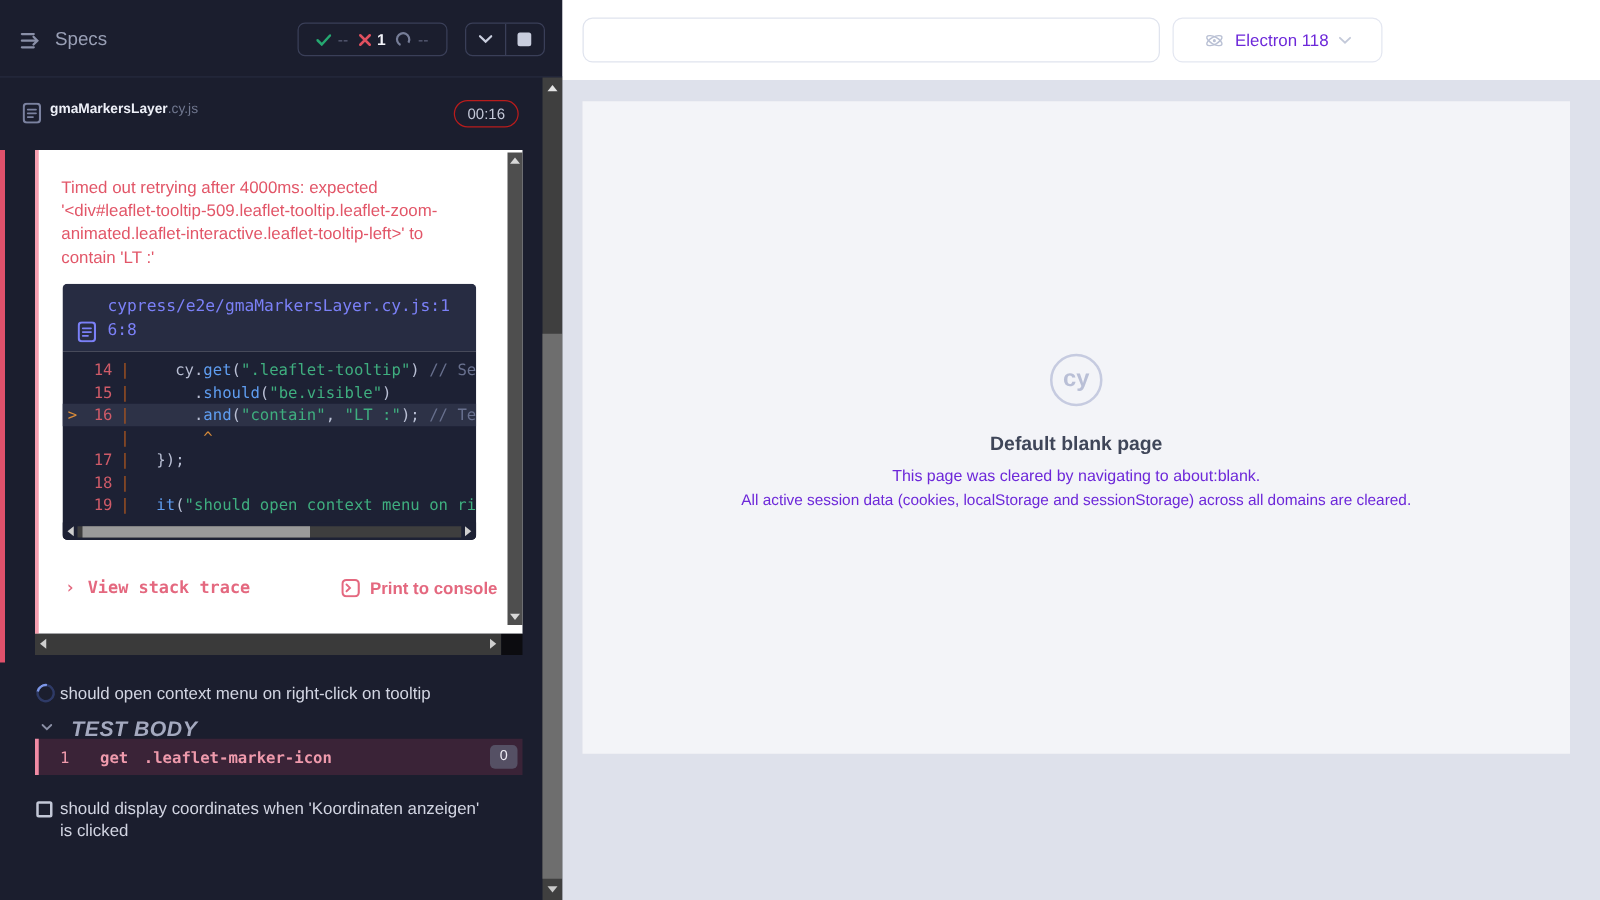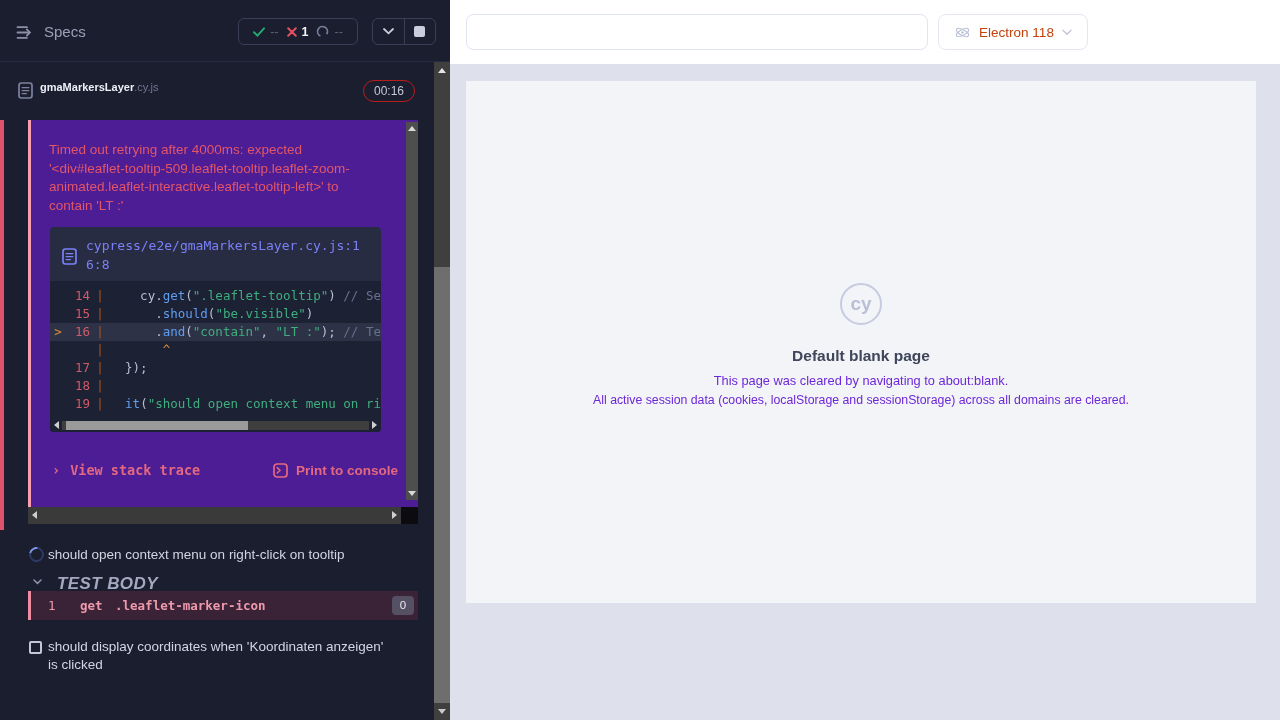--- a/index.html
+++ b/index.html
@@ -27,26 +27,26 @@
   .spec-row{position:absolute;left:0;top:62px;width:434px;height:57px;}
   .spec-icon{position:absolute;left:18px;top:20px;}
   .spec-name{position:absolute;left:40px;top:19px;font-size:11px;font-weight:700;color:#eef0f8;}
   .spec-name .ext{font-weight:400;color:#70778f;}
   .duration-badge{position:absolute;right:19px;top:18px;padding:3px 10px;border:1px solid #b91c1c;border-radius:13px;
                   color:#c4c8d8;font-size:12px;}
 
   
   .attempt{position:absolute;left:0;top:120px;width:434px;height:404px;}
   .ribbon{position:absolute;left:0;top:0;width:4px;height:410px;background:#e0516b;}
-  .error-panel{position:absolute;left:28px;top:0;width:390px;height:387px;background:#4c1d95;
+  .error-panel{position:absolute;left:28px;top:0;width:390px;height:387px;background:#ffffff;
                border-left:3px solid #f79fb0;box-sizing:border-box;}
   .error-msg{margin:21px 16px 0 18px;width:330px;color:#e25668;font-size:13.5px;line-height:18.5px;word-break:break-word;}
 
   .code-frame{margin:12px 0 0 19px;width:331px;border-radius:4px;overflow:hidden;}
-  .cf-header{background:#272c42;padding:9px 12px 7px 12px;display:flex;gap:9px;align-items:center;}
+  .cf-header{background:#272c42;padding:9px 12px 7px 12px;display:flex;gap:9px;align-items:flex-end;}
   .cf-link{color:#7b80f7;font-size:13px;line-height:19px;font-family:"DejaVu Sans Mono",monospace;
            word-break:break-all;text-decoration:none;display:block;}
   .cf-code{background:#1d2134;padding-top:6px;}
   .code-line{display:flex;height:18px;font-size:12.5px;line-height:18px;font-family:"DejaVu Sans Mono",monospace;}
   .code-line.hl{background:#2d3247;}
   .cl-marker{width:16px;text-align:center;color:#d98c3a;flex:none;}
   .cl-num{width:24px;text-align:right;color:#cf5b68;flex:none;}
   .cl-pipe{width:20px;text-align:center;color:#a9541f;flex:none;}
   .cl-code{flex:1;white-space:pre;overflow:hidden;}
   .tk-plain{color:#b9bfd4;}
@@ -103,21 +103,21 @@
   .lps-thumb{position:absolute;left:0;top:205px;width:16px;height:436px;background:#6e6e6e;}
 
   
   .top-bar{position:absolute;left:450px;top:0;width:830px;height:64px;background:#ffffff;}
   .url-input{position:absolute;left:16px;top:14px;width:462px;height:36px;border:1px solid #e0e4ee;border-radius:8px;
              box-sizing:border-box;background:#fff;outline:none;padding:0 12px;font-size:13px;color:#444a5c;
              font-family:"Liberation Sans",sans-serif;}
   .top-btn{position:absolute;top:14px;height:36px;border:1px solid #e4e7f1;border-radius:8px;background:#fff;
            display:flex;align-items:center;justify-content:center;gap:8px;font-size:13.5px;cursor:pointer;
            font-family:"Liberation Sans",sans-serif;box-sizing:border-box;}
-  .browser-btn{left:488px;width:150px;color:#c2410c;}
+  .browser-btn{left:488px;width:168px;color:#6d28d9;}
   .viewport-btn{left:648px;width:168px;color:#6b7386;}
   .vb-chev{color:#9aa1b5;}
   .bb-chev{color:#c3c9d9;}
 
   .stage{position:absolute;left:450px;top:64px;width:830px;height:656px;background:#dee1eb;}
   .aut{position:absolute;left:16px;top:17px;width:790px;height:522px;background:#f3f4f8;}
   .blank-content{position:absolute;left:0;top:202px;width:790px;text-align:center;}
   .cy-logo{display:inline-flex;align-items:center;justify-content:center;width:38px;height:38px;border-radius:50%;
            border:2.5px solid #c6cbe0;color:#b9bfd6;font-size:19px;font-weight:600;}
   .blank-title{margin:22px 0 0 0;font-size:15.5px;font-weight:600;color:#3f4659;}

